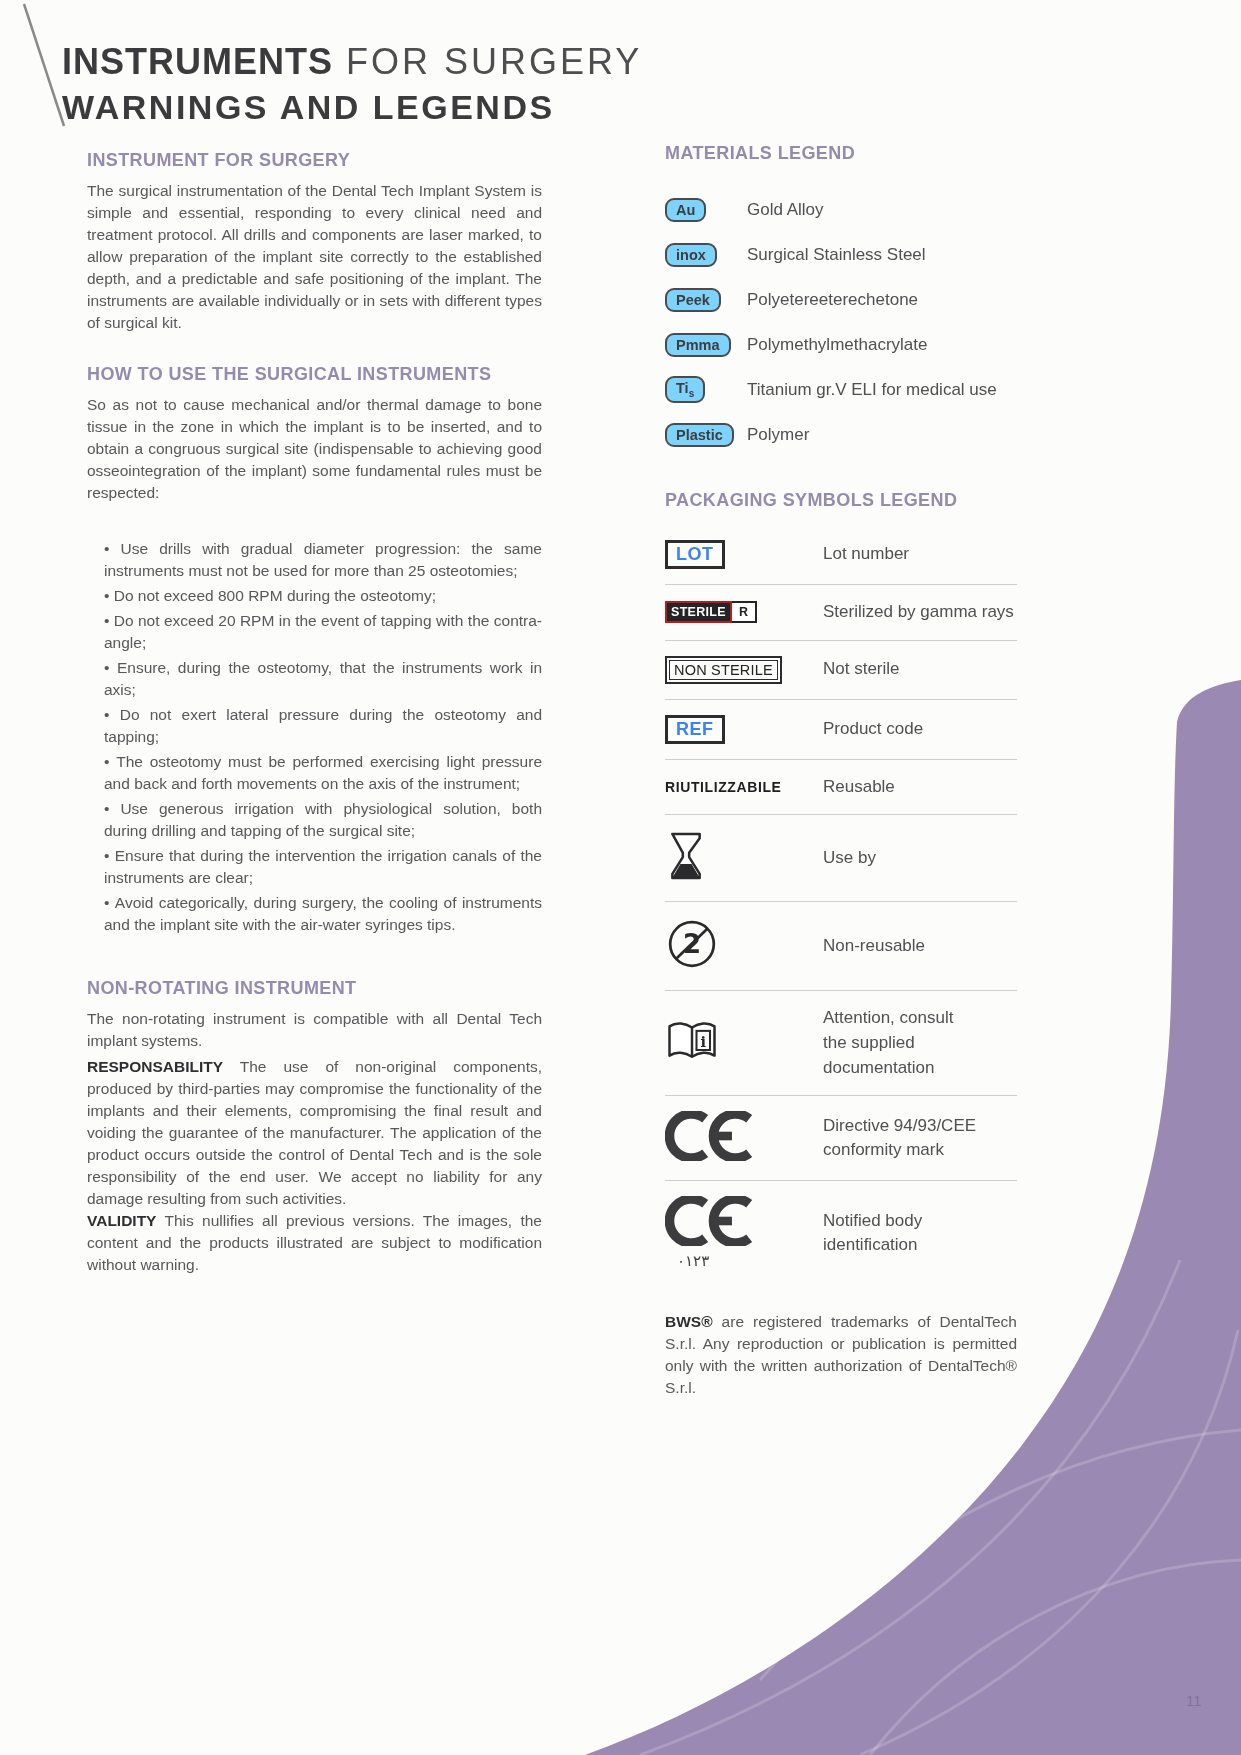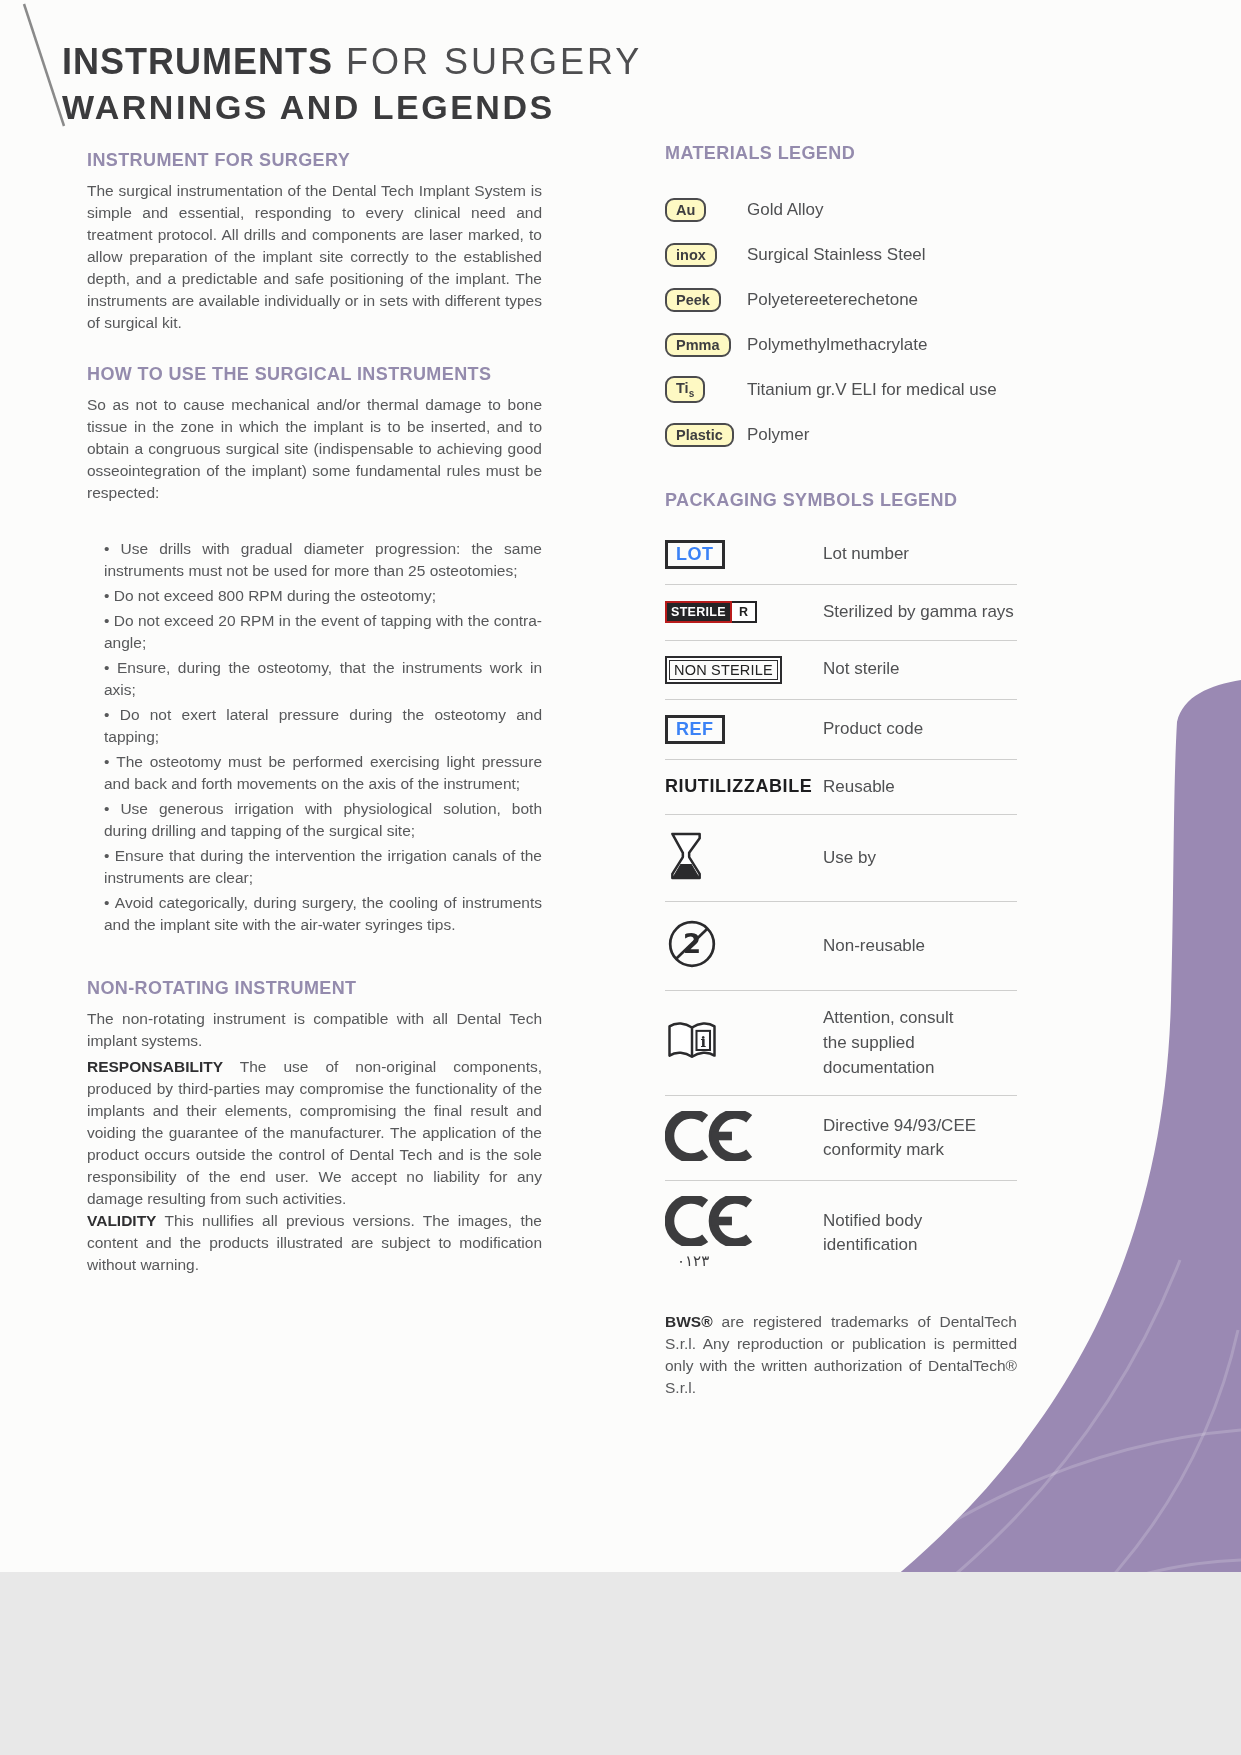--- a/index.html
+++ b/index.html
@@ -1,17 +1,17 @@
 <!DOCTYPE html>
 <html><head>
 <meta charset="utf-8">
 <style>
   html,body{margin:0;padding:0;}
   body{background:#e8e8e8;font-family:"Liberation Sans", sans-serif;}
-  .page{position:relative;width:1241px;height:1572px;background:#fcfcfb;overflow:hidden;margin:0 auto;}
+  .page{position:relative;width:1241px;height:1755px;background:#fcfcfb;overflow:hidden;margin:0 auto;}
   .bg{position:absolute;inset:0;z-index:0;}
   .content{position:relative;z-index:1;}
 
   
   .hdr{position:absolute;left:62px;top:40px;}
   .hdr h1{margin:0;font-size:36px;line-height:1.2;color:#3b3b3d;letter-spacing:1px;font-weight:800;}
   .hdr h1 .t-light{font-weight:300;color:#4e4e50;letter-spacing:3px;}
   .hdr h2{margin:4px 0 0 0;font-size:34px;line-height:1.2;color:#3b3b3d;letter-spacing:2.5px;font-weight:800;}
 
   
@@ -23,36 +23,36 @@
   .bullet{margin:0 0 3px 17px;font-size:15.5px;line-height:1.42;color:#57585a;text-align:justify;}
   .bullet::before{content:"\2022\00a0";}
   .warnp{margin:0;font-size:15.5px;line-height:1.42;color:#57585a;text-align:justify;}
   .warnp b{color:#2f2f31;}
 
   
   .col-right{position:absolute;left:665px;top:143px;width:352px;}
   .mat-list{margin-top:30px;}
   .mat-row{display:flex;align-items:center;margin-bottom:14px;min-height:31px;}
   .mat-cell{width:82px;flex:0 0 82px;}
-  .mat-badge{display:inline-block;border:2px solid #4b4b4d;border-radius:9px;padding:2px 9px;font-size:14.5px;font-weight:700;color:#3e3e40;background:#fef9c3;white-space:nowrap;}
+  .mat-badge{display:inline-block;border:2px solid #4b4b4d;border-radius:9px;padding:2px 9px;font-size:14.5px;font-weight:700;color:#3e3e40;background:#7dd3fc;white-space:nowrap;}
   .mat-badge sub{font-size:10px;}
   .mat-label{font-size:17px;color:#4f5052;}
 
   .pk-head{margin-top:40px;}
   .pk-list{margin-top:14px;}
   .pk-row{display:flex;align-items:center;padding:15px 0;}
   .pk-row + .pk-row{border-top:1px solid #cfcfce;}
   .pk-sym{width:158px;flex:0 0 158px;}
   .pk-label{font-size:17px;color:#4f5052;line-height:1.45;}
   .sym-box{display:inline-block;border:3px solid #2c2c2e;padding:1px 8px;font-size:18px;font-weight:800;letter-spacing:0.5px;color:#3b82f6;}
   .sterile{display:inline-flex;align-items:stretch;}
   .st-l{background:#242426;color:#fff;border:2px solid #b91c1c;padding:2px 4px;font-size:12.5px;font-weight:800;letter-spacing:0.3px;}
   .st-r{border:2px solid #242426;border-left:none;padding:2px 7px;font-size:12.5px;font-weight:800;color:#222;background:#fff;}
   .nonsterile{display:inline-block;border:2px solid #2c2c2e;box-shadow:0 0 0 2px #fff inset,0 0 0 3px #2c2c2e inset;padding:4px 7px;font-size:14.5px;font-weight:400;color:#222;letter-spacing:0.2px;}
-  .riut{font-size:18px;font-weight:800;letter-spacing:0.6px;color:#1e1e20;}
+  .riut{font-size:14px;font-weight:800;letter-spacing:0.6px;color:#1e1e20;}
   .ce-num{font-size:15px;color:#3c3c3e;margin:2px 0 0 12px;letter-spacing:2px;}
   .foot{margin:26px 0 0 0;font-size:15.5px;line-height:1.42;color:#57585a;text-align:justify;}
   .foot b{color:#2f2f31;}
 
   .pageno{position:absolute;left:1186px;top:1692px;z-index:2;font-size:15px;color:#6f5f8e;opacity:0.55;}
 </style>
 </head>
 <body>
 
 <div class="page">

